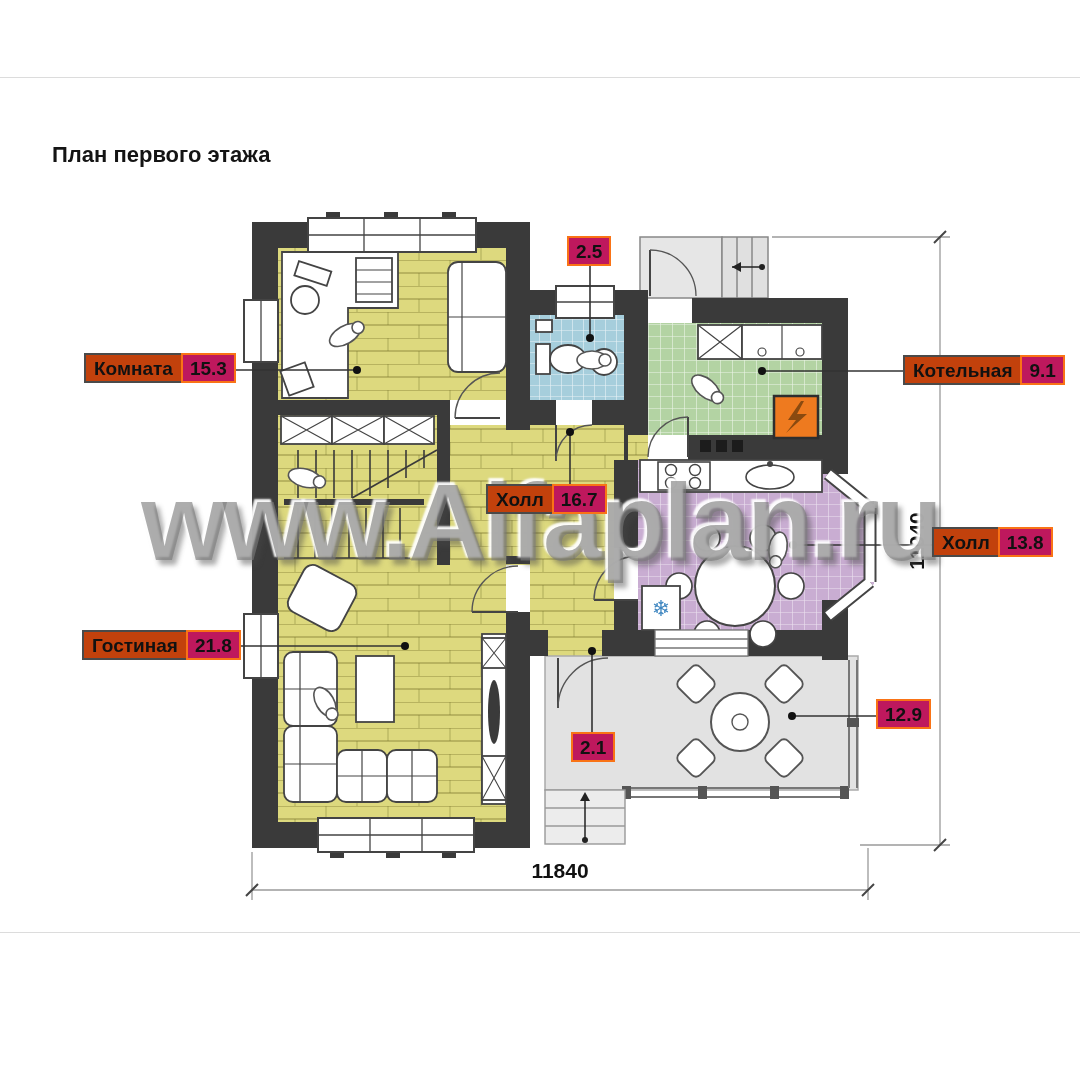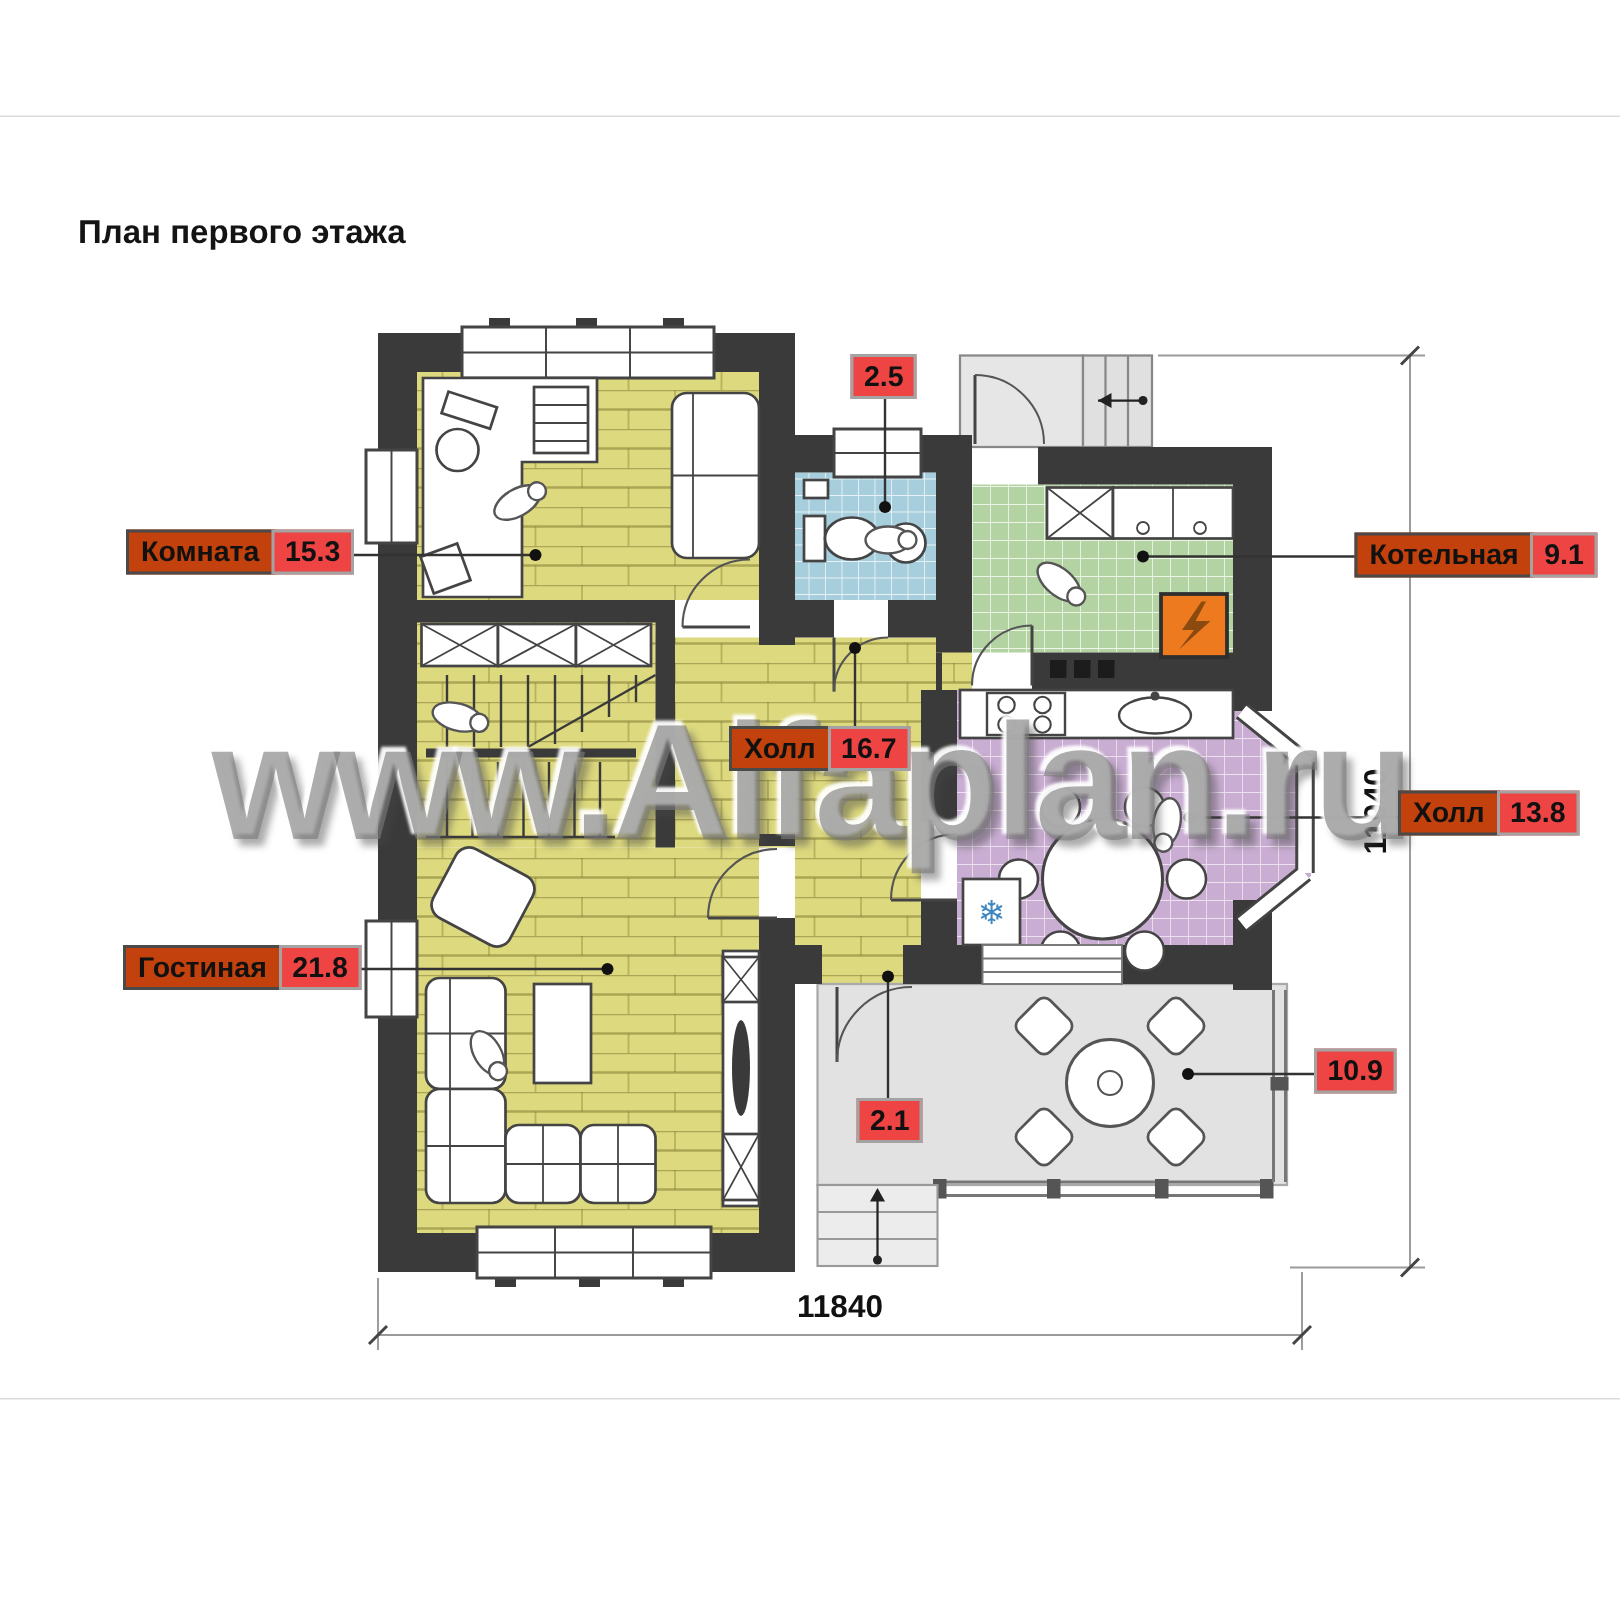--- a/index.html
+++ b/index.html
@@ -4,21 +4,21 @@
 <style>
   html,body{margin:0;padding:0;background:#fff;}
   .canvas{position:relative;width:1080px;height:1080px;background:#fff;overflow:hidden;
           font-family:"Liberation Sans",sans-serif;}
   .hr{position:absolute;left:0;width:1080px;height:1px;background:#dcdcdc;}
   .hr.top{top:77px;} .hr.bot{top:932px;}
   .title{position:absolute;left:33px;top:142px;font-size:22px;font-weight:bold;color:#141414;margin-left:19px;}
   svg.plan{position:absolute;left:0;top:0;z-index:10;}
   .label{position:absolute;display:flex;z-index:30;font-weight:bold;font-size:19px;color:#111;line-height:1;}
   .label .nm{background:#c2410c;border:2px solid #4a4a4a;padding:4px 8px 3px;white-space:nowrap;}
-  .label .ar{background:#ef4444;border:2px solid #a3a3a3;padding:4px 7px 3px;margin-left:-2px;white-space:nowrap;}
+  .label .ar{background:#be185d;border:2px solid #f97316;padding:4px 7px 3px;margin-left:-2px;white-space:nowrap;}
   .watermark{position:absolute;left:0;top:458px;width:1080px;z-index:25;text-align:center;
              font-size:110px;font-weight:bold;letter-spacing:-4px;
              color:rgba(122,122,122,0.62);
              text-shadow:-3px -3px 2px rgba(255,255,255,0.95), 4px 5px 5px rgba(70,70,70,0.45);
              pointer-events:none;}
 </style>
 </head>
 <body>
 
 <div class="canvas">
@@ -375,17 +375,17 @@
     <span class="nm">Холл</span>
     <span class="ar">16.7</span>
   </div>
   <div class="label" style="left:569px;top:236px;">
     <span class="ar">2.5</span>
   </div>
   <div class="label" style="left:573px;top:732px;">
     <span class="ar">2.1</span>
   </div>
   <div class="label" style="left:878px;top:699px;">
-    <span class="ar">10.9</span>
+    <span class="ar">12.9</span>
   </div>
 
   <div class="watermark">www.Alfaplan.ru</div>
 </div>
 
 </body></html>

